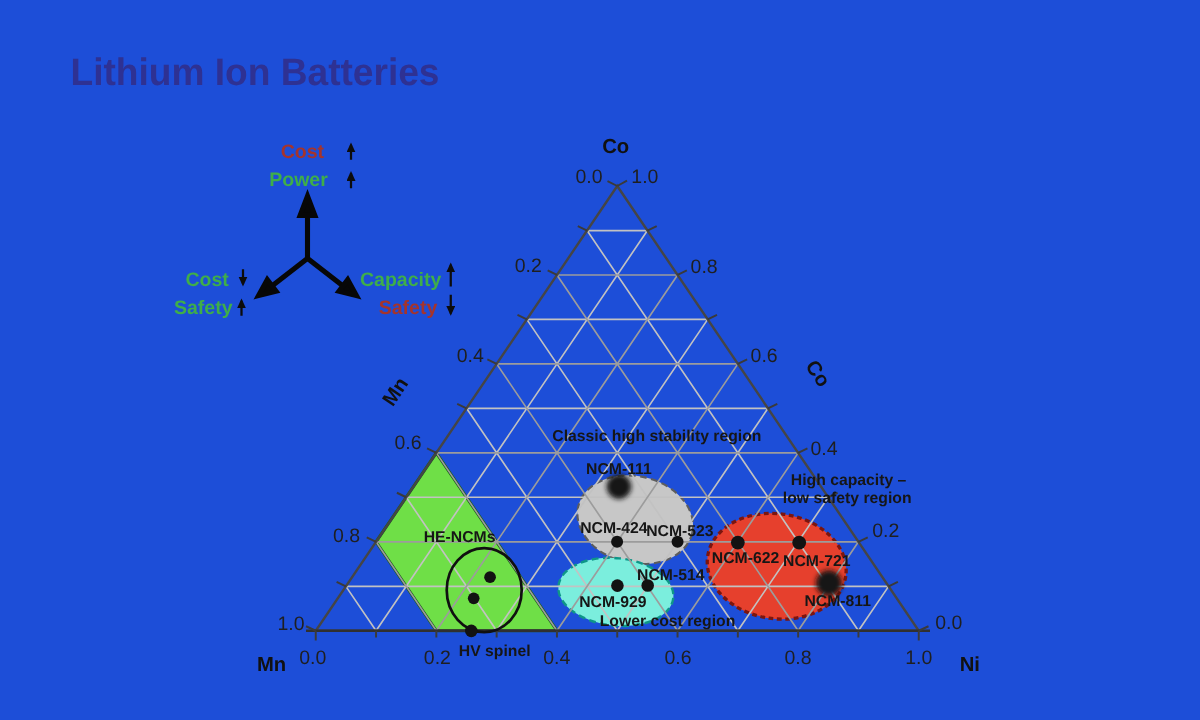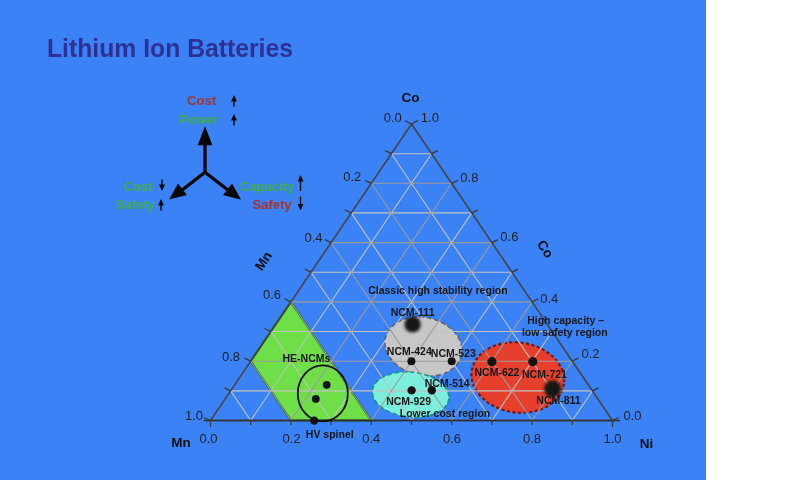--- a/index.html
+++ b/index.html
@@ -1,15 +1,15 @@
 <!DOCTYPE html>
 <html><head><meta charset="utf-8">
 <style>
 html,body{margin:0;padding:0;background:#fff;}
-#page{position:relative;width:706px;height:480px;background:#3b82f6;overflow:hidden;
+#page{position:relative;width:800px;height:480px;background:#1d4ed8;overflow:hidden;
   font-family:"Liberation Sans",sans-serif;}
 svg text{font-family:"Liberation Sans",sans-serif;}
 .tk{font-size:13px;fill:#1f1f1f;}
 .dl{font-size:10.5px;font-weight:bold;fill:#161616;}
 .ax{font-size:13.5px;font-weight:bold;fill:#111;}
 </style></head>
 <body>
 <div id="page">
 <svg width="800" height="480" viewBox="0 0 800 480">
   <defs>

